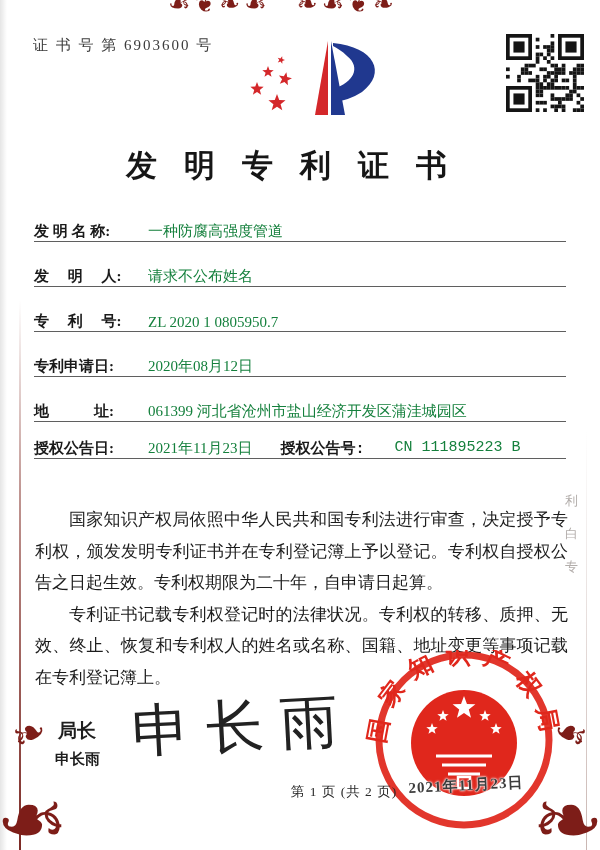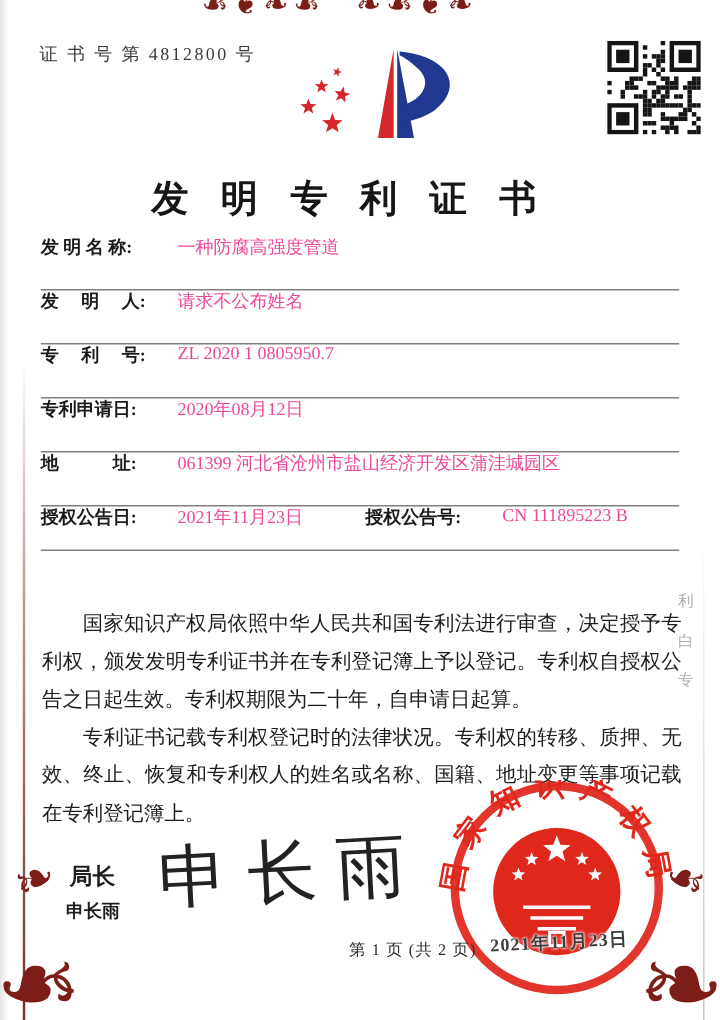--- a/index.html
+++ b/index.html
@@ -17,25 +17,25 @@
   
   .cert-no{position:absolute;left:33px;top:36px;font-size:15px;letter-spacing:2px;color:#3b3b3b;}
   
   .logo{position:absolute;left:235px;top:30px;width:165px;height:94px;}
   .qr{position:absolute;left:506px;top:34px;width:78px;height:78px;}
   
   .title{position:absolute;top:124px;width:100%;text-align:center;
     font-size:31px;font-weight:bold;letter-spacing:27px;box-sizing:border-box;color:#161616;}
   
   .fields{position:absolute;left:34px;right:34px;top:197px;}
-  .frow{height:44px;border-bottom:1px solid #5f5f5f;display:flex;align-items:flex-start;font-size:15px;}
+  .frow{height:44px;border-bottom:1px solid #5f5f5f;display:flex;align-items:flex-end;font-size:15px;}
   .frow.last{height:36px;}
   .flabel{width:114px;font-weight:bold;white-space:pre;flex:none;color:#1a1a1a;}
-  .fvalue{white-space:pre;color:#ec4899;}
-  .pair2{display:flex;margin-left:52px;}
+  .fvalue{white-space:pre;color:#15803d;}
+  .pair2{display:flex;margin-left:28px;font-family:Liberation Mono, monospace;}
   
   .bodytext{position:absolute;left:35px;right:32px;top:504px;font-size:17px;
     line-height:1.86;text-align:justify;color:#1c1c1c;}
   .bodytext p{margin:0;text-indent:2em;}
   
   .signer-title{position:absolute;left:58px;top:718px;font-size:19px;font-weight:bold;}
   .signer-name{position:absolute;left:55px;top:750px;font-size:15px;font-weight:bold;}
   .signature{position:absolute;left:132px;top:688px;font-size:58px;letter-spacing:16px;
     color:#222;transform:rotate(-3deg);font-weight:400;white-space:nowrap;}
   
@@ -64,21 +64,21 @@
   .bleed{position:absolute;right:22px;top:492px;display:flex;flex-direction:column;gap:15px;
     font-size:13px;color:#8a827e;opacity:.65;}
 </style>
 </head>
 <body>
 
 <div class="page">
 
   <div class="top-ornament"><span>☙❦❧☙</span><span class="gap"></span><span>❧☙❦❧</span></div>
 
-  <div class="cert-no">证 书 号 第 4812800 号</div>
+  <div class="cert-no">证 书 号 第 6903600 号</div>
 
   <svg class="logo" viewBox="0 0 165 92">
     <polygon class="star-red" points="47.18,25.18 47.35,27.99 50.00,28.94 47.37,29.97 47.29,32.79 45.50,30.60 42.80,31.40 44.32,29.02 42.73,26.69 45.46,27.41"></polygon>
     <polygon class="star-red" points="33.00,35.00 34.48,38.96 38.71,39.15 35.40,41.78 36.53,45.85 33.00,43.52 29.47,45.85 30.60,41.78 27.29,39.15 31.52,38.96"></polygon>
     <polygon class="star-red" points="51.39,41.14 52.17,46.01 56.95,47.20 52.56,49.45 52.91,54.37 49.42,50.88 44.84,52.73 47.08,48.33 43.91,44.56 48.78,45.33"></polygon>
     <polygon class="star-red" points="22.00,51.00 23.73,55.62 28.66,55.84 24.80,58.91 26.11,63.66 22.00,60.94 17.89,63.66 19.20,58.91 15.34,55.84 20.27,55.62"></polygon>
     <polygon class="star-red" points="42.00,63.00 44.22,68.94 50.56,69.22 45.59,73.17 47.29,79.28 42.00,75.78 36.71,79.28 38.41,73.17 33.44,69.22 39.78,68.94"></polygon>
     <polygon points="93,10 80,84 93,84" fill="#d4272a"></polygon>
     <polygon points="96,10 96,84 110,84" fill="#20388f"></polygon>
     <path d="M98,12 C140,16 152,42 127,61 C118,67 107,70 100,71 L100,57 C117,52 127,37 112,25 C107,20 102,17 98,15 Z" fill="#20388f"></path>

